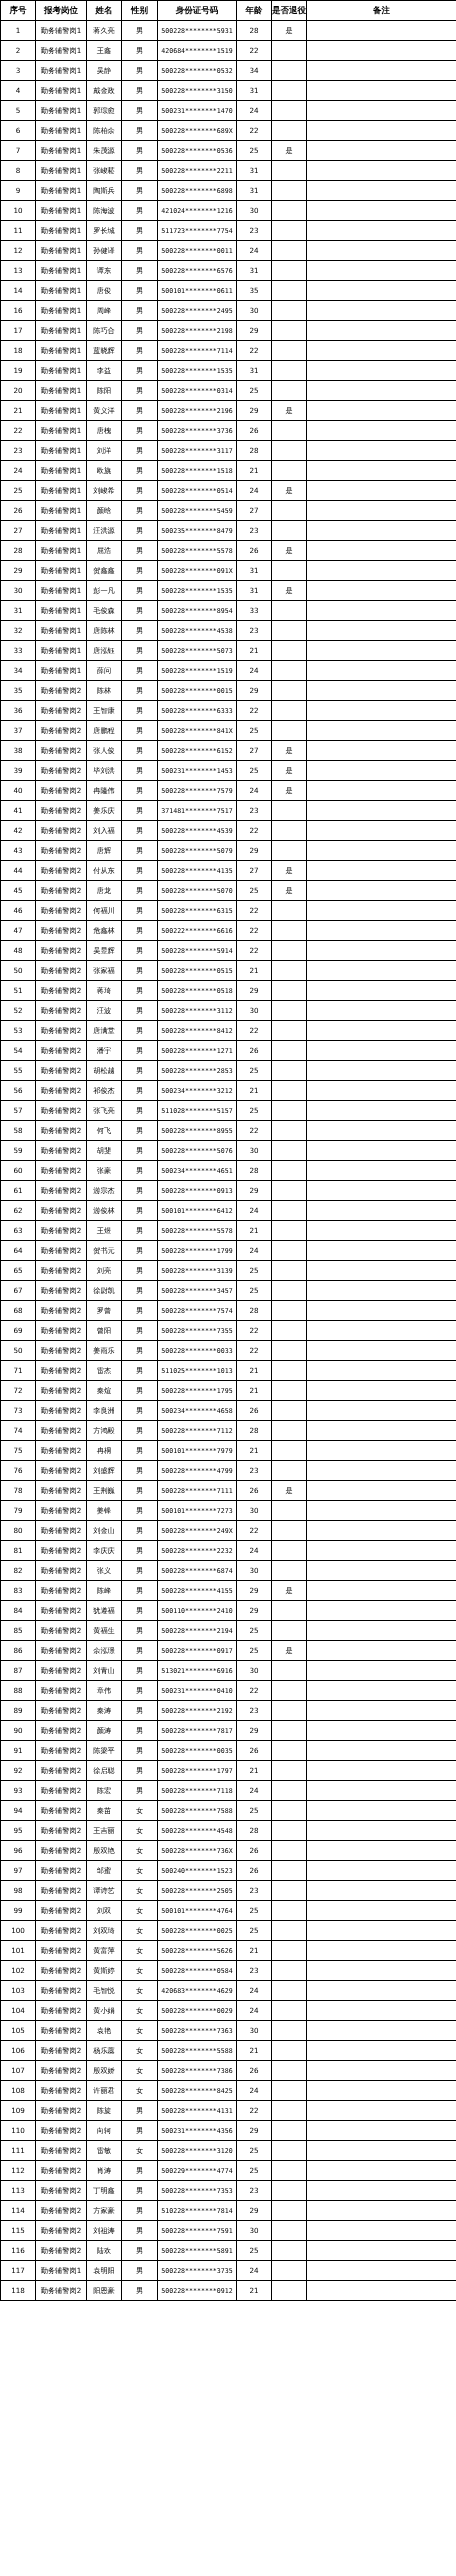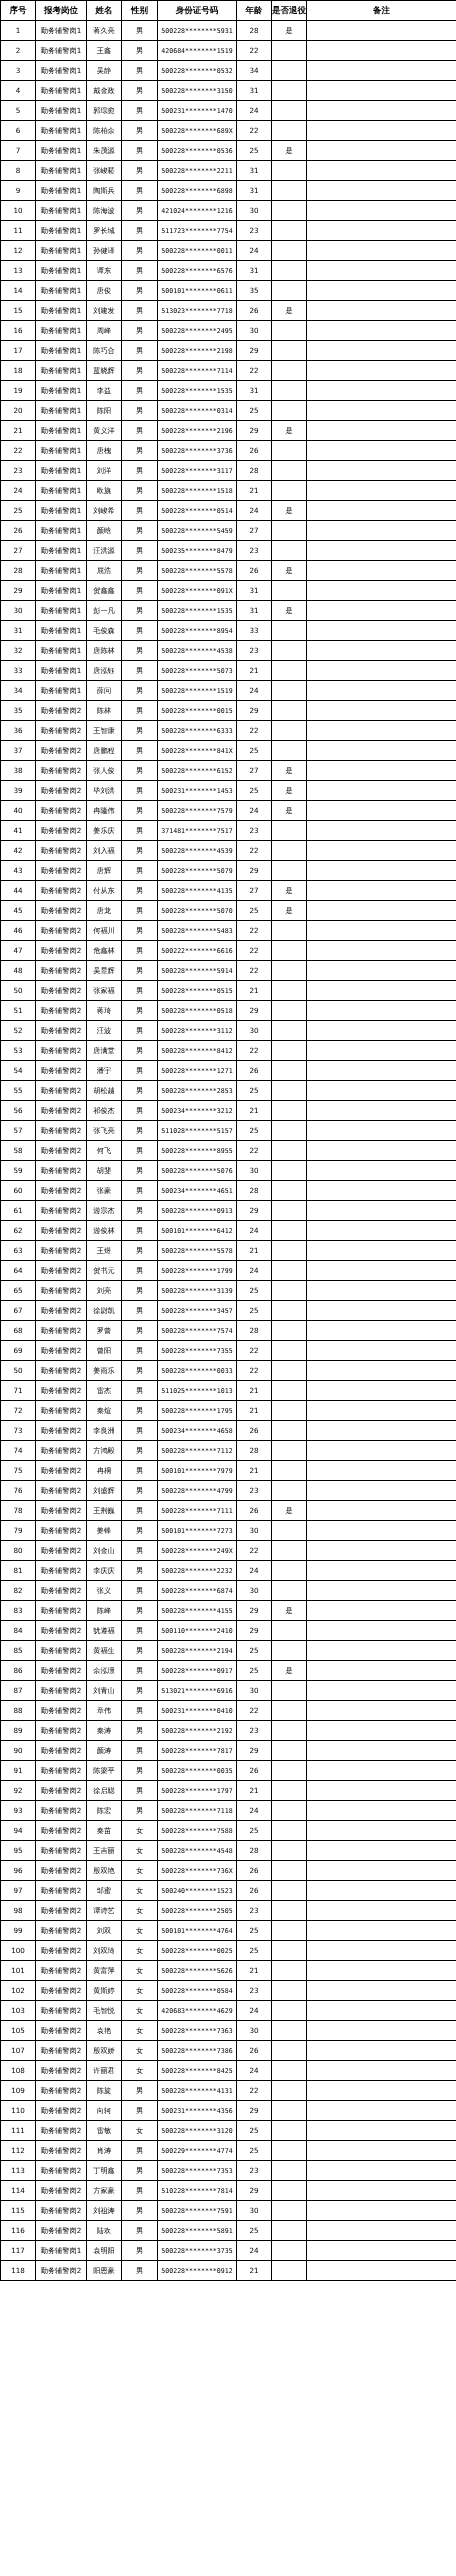--- a/index.html
+++ b/index.html
@@ -173,30 +173,20 @@
         <td>14</td>
         <td>勤务辅警岗1</td>
         <td>唐俊</td>
         <td>男</td>
         <td class="id">500101********0611</td>
         <td>35</td>
         <td></td>
         <td></td>
       </tr>
       <tr>
-        <td>15</td>
-        <td>勤务辅警岗1</td>
-        <td>刘建发</td>
-        <td>男</td>
-        <td class="id">513023********7718</td>
-        <td>26</td>
-        <td>是</td>
-        <td></td>
-      </tr>
-      <tr>
         <td>16</td>
         <td>勤务辅警岗1</td>
         <td>周峰</td>
         <td>男</td>
         <td class="id">500228********2495</td>
         <td>30</td>
         <td></td>
         <td></td>
       </tr>
       <tr>
@@ -487,21 +477,21 @@
         <td class="id">500228********5070</td>
         <td>25</td>
         <td>是</td>
         <td></td>
       </tr>
       <tr>
         <td>46</td>
         <td>勤务辅警岗2</td>
         <td>何福川</td>
         <td>男</td>
-        <td class="id">500228********5483</td>
+        <td class="id">500228********6315</td>
         <td>22</td>
         <td></td>
         <td></td>
       </tr>
       <tr>
         <td>47</td>
         <td>勤务辅警岗2</td>
         <td>危鑫林</td>
         <td>男</td>
         <td class="id">500222********6616</td>
@@ -1033,26 +1023,46 @@
         <td>103</td>
         <td>勤务辅警岗2</td>
         <td>毛智悦</td>
         <td>女</td>
         <td class="id">420683********4629</td>
         <td>24</td>
         <td></td>
         <td></td>
       </tr>
       <tr>
+        <td>104</td>
+        <td>勤务辅警岗2</td>
+        <td>黄小娟</td>
+        <td>女</td>
+        <td class="id">500228********0029</td>
+        <td>24</td>
+        <td></td>
+        <td></td>
+      </tr>
+      <tr>
         <td>105</td>
         <td>勤务辅警岗2</td>
         <td>袁艳</td>
         <td>女</td>
         <td class="id">500228********7363</td>
         <td>30</td>
+        <td></td>
+        <td></td>
+      </tr>
+      <tr>
+        <td>106</td>
+        <td>勤务辅警岗2</td>
+        <td>杨乐蕊</td>
+        <td>女</td>
+        <td class="id">500228********5588</td>
+        <td>21</td>
         <td></td>
         <td></td>
       </tr>
       <tr>
         <td>107</td>
         <td>勤务辅警岗2</td>
         <td>殷双娇</td>
         <td>女</td>
         <td class="id">500228********7386</td>
         <td>26</td>

